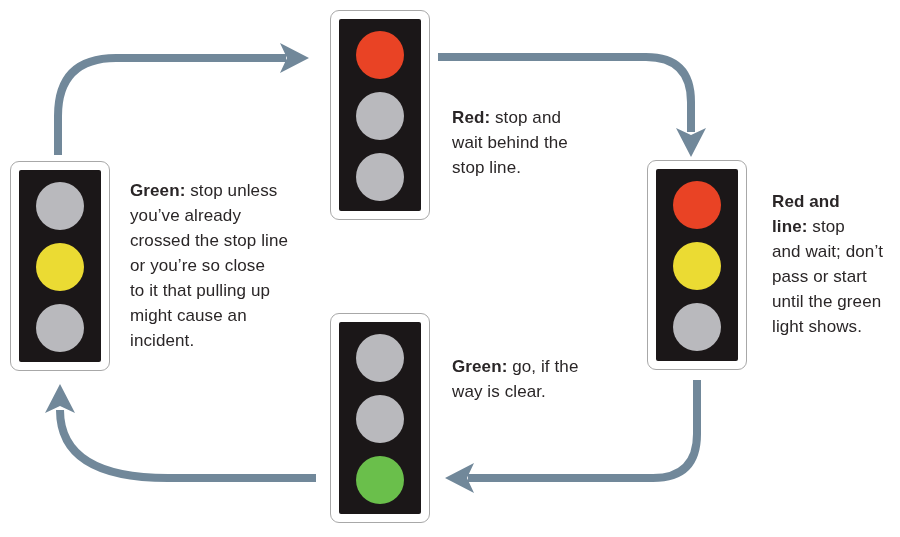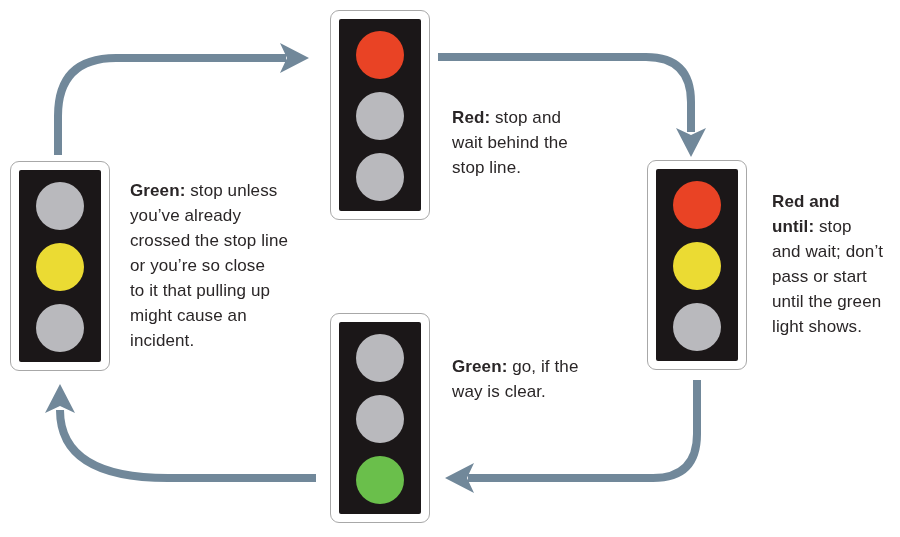--- a/index.html
+++ b/index.html
@@ -102,21 +102,21 @@
 stop line.</span></p>
 
   <div class="light light-right">
     <div class="light-inner">
       <div class="bulb" style="background: rgb(233, 67, 37);"></div>
       <div class="bulb" style="background: rgb(235, 219, 51);"></div>
       <div class="bulb" style="background: rgb(185, 185, 189);"></div>
     </div>
   </div>
   <p class="caption caption-red-amber"><strong>Red and
-until:</strong> <span class="caption-text">stop
+line:</strong> <span class="caption-text">stop
 and wait; don’t
 pass or start
 until the green
 light shows.</span></p>
 
   <div class="light light-bottom">
     <div class="light-inner">
       <div class="bulb" style="background: rgb(185, 185, 189);"></div>
       <div class="bulb" style="background: rgb(185, 185, 189);"></div>
       <div class="bulb" style="background: rgb(106, 191, 75);"></div>

